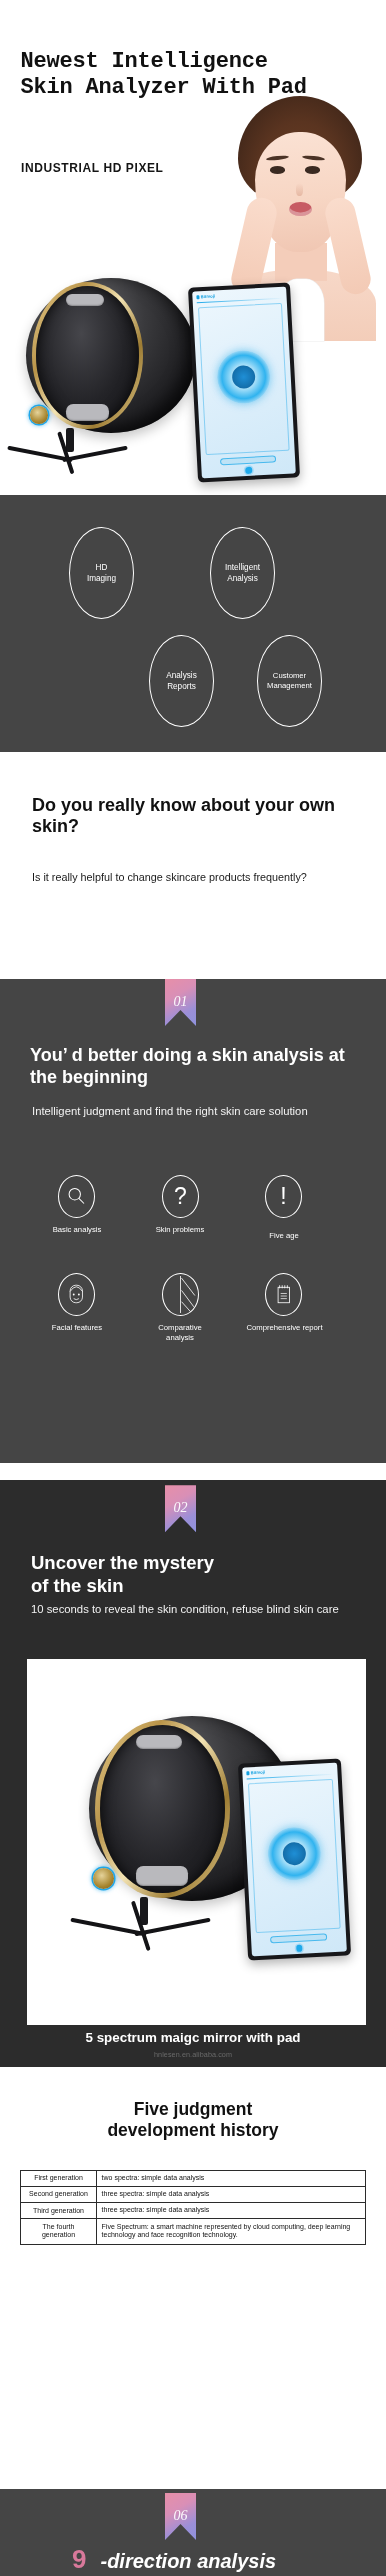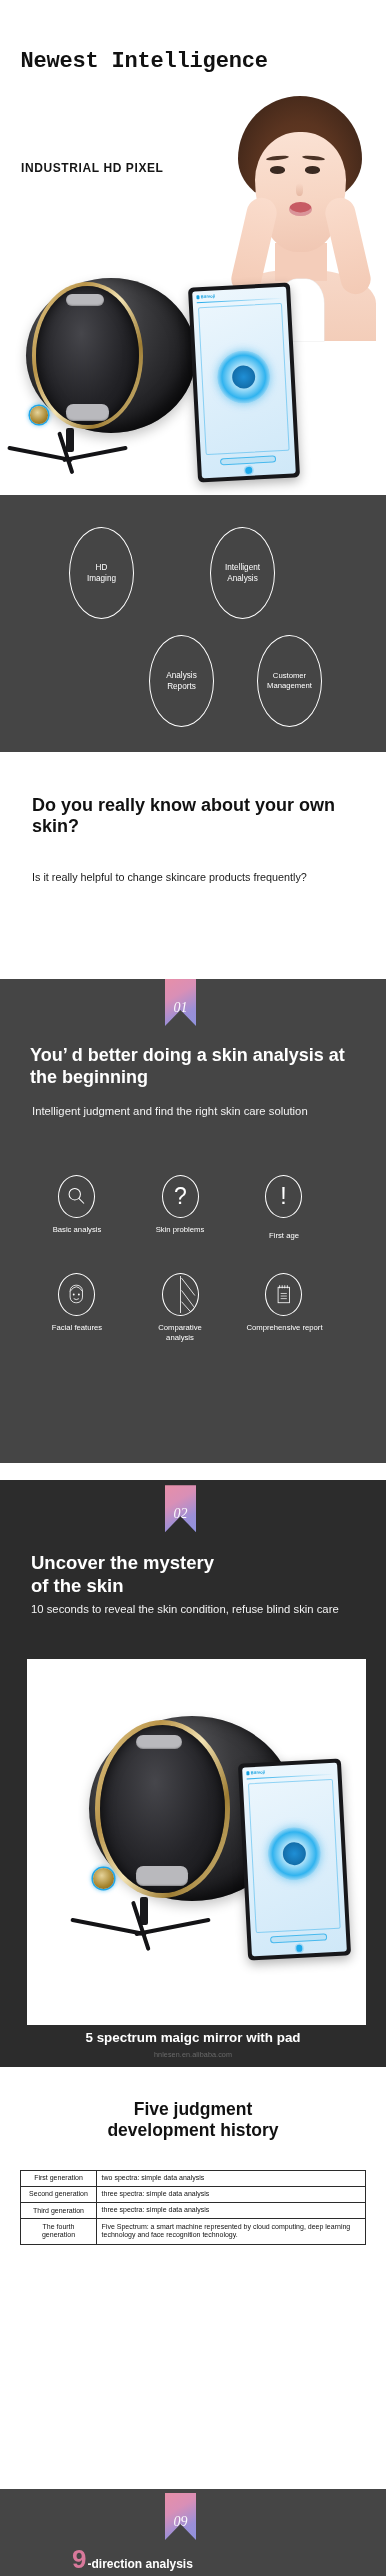--- a/index.html
+++ b/index.html
@@ -104,21 +104,21 @@
   .circ {
     position:absolute; border:1.5px solid #fff; border-radius:50%;
     display:flex; align-items:center; justify-content:center; text-align:center;
     color:#fff; font-size:8.2px; line-height:1.35; padding:2.1px;
   }
 
   
   .ribbon { position:absolute; width:31px; height:47px;
     background:linear-gradient(150deg,#e78fa8 0%,#d98fb6 35%,#9b8fd8 72%,#8f93dd 100%);
     clip-path:polygon(0 0,100% 0,100% 100%,50% 66%,0 100%);
-    display:flex; justify-content:center; padding-top:21px; }
+    display:flex; justify-content:center; padding-top:15px; }
   .ribbon span { font-size:14px; color:#fff; font-style:italic;
     font-family:"Liberation Serif", serif; opacity:.95; }
 
   
   .ico-circ { position:absolute; width:37px; height:43px; border:1.3px solid #fff;
     border-radius:50%; display:flex; align-items:center; justify-content:center; }
   .ico-lbl { position:absolute; color:#fff; font-size:7.7px; text-align:center; line-height:1.25; }
 
   
   .tbl { position:absolute; border-collapse:collapse; width:346px; left:20px; }
@@ -135,20 +135,21 @@
   .img-box { position:absolute; background:#fff; }
 </style>
 </head>
 <body>
 
 <div class="page">
 
   <div class="sec hero">
     <div class="hero-title">
       <div>Newest Intelligence</div>
+      <div>Skin Analyzer With Pad</div>
     </div>
     <div class="hero-sub">INDUSTRIAL HD PIXEL</div>
 
     <div class="woman">
       <div class="w-hair"></div>
       <div class="w-shoulder"></div>
       <div class="w-neck"></div>
       <div class="w-top"></div>
       <div class="w-face"></div>
       <div class="w-brow l"></div>
@@ -230,21 +231,21 @@
 
     <div class="ico-circ" style="left:162px; top:196px;">
       <span style="color:#fff; font-size:23px; line-height:1;">?</span>
     </div>
     <div class="ico-lbl" style="left:151px; top:246px; width:58px;">Skin
 problems</div>
 
     <div class="ico-circ" style="left:265px; top:196px;">
       <span style="color:#fff; font-size:23px; line-height:1;">!</span>
     </div>
-    <div class="ico-lbl" style="left:255px; top:252px; width:58px;">First age</div>
+    <div class="ico-lbl" style="left:255px; top:252px; width:58px;">Five age</div>
 
     <div class="ico-circ" style="left:58px; top:294px;">
       <svg width="20.6" height="23" viewBox="0 0 40 44">
         <rect x="8" y="4" width="24" height="34" rx="11" fill="none" stroke="#fff" stroke-width="1.6"></rect>
         <path d="M8 16 q6 -9 12 -9 q6 0 12 9" fill="none" stroke="#fff" stroke-width="1.6"></path>
         <circle cx="15" cy="22" r="1.8" fill="#fff"></circle>
           <circle cx="25" cy="22" r="1.8" fill="#fff"></circle>
         <path d="M15 30 q5 4 10 0" fill="none" stroke="#fff" stroke-width="1.6"></path>
       </svg>
     </div>
@@ -342,23 +343,23 @@
       <tr>
         <td class="k">The fourth generation</td>
         <td class="v">Five Spectrum: a smart machine represented by cloud computing, deep learning technology and face recognition technology.</td>
       </tr>
     </tbody>
       </table>
   </div>
 
   <div class="sec dark" style="top:2489px; height:989px;">
     <div class="ribbon" style="left:165px; top:4.1px;">
-      <span>09</span>
+      <span>06</span>
     </div>
     <div style="position:absolute; left:72px; top:60px; display:flex; align-items:baseline;">
       <span class="nine-num">9</span>
-      <span class="h-white" style="font-size:12px; margin-left:1px;">-direction analysis</span>
+      <span class="h-white" style="font-size:20px; margin-left:14px;font-style:italic;">-direction analysis</span>
     </div>
 
   </div>
 
 </div>
 
 
 </body></html>

